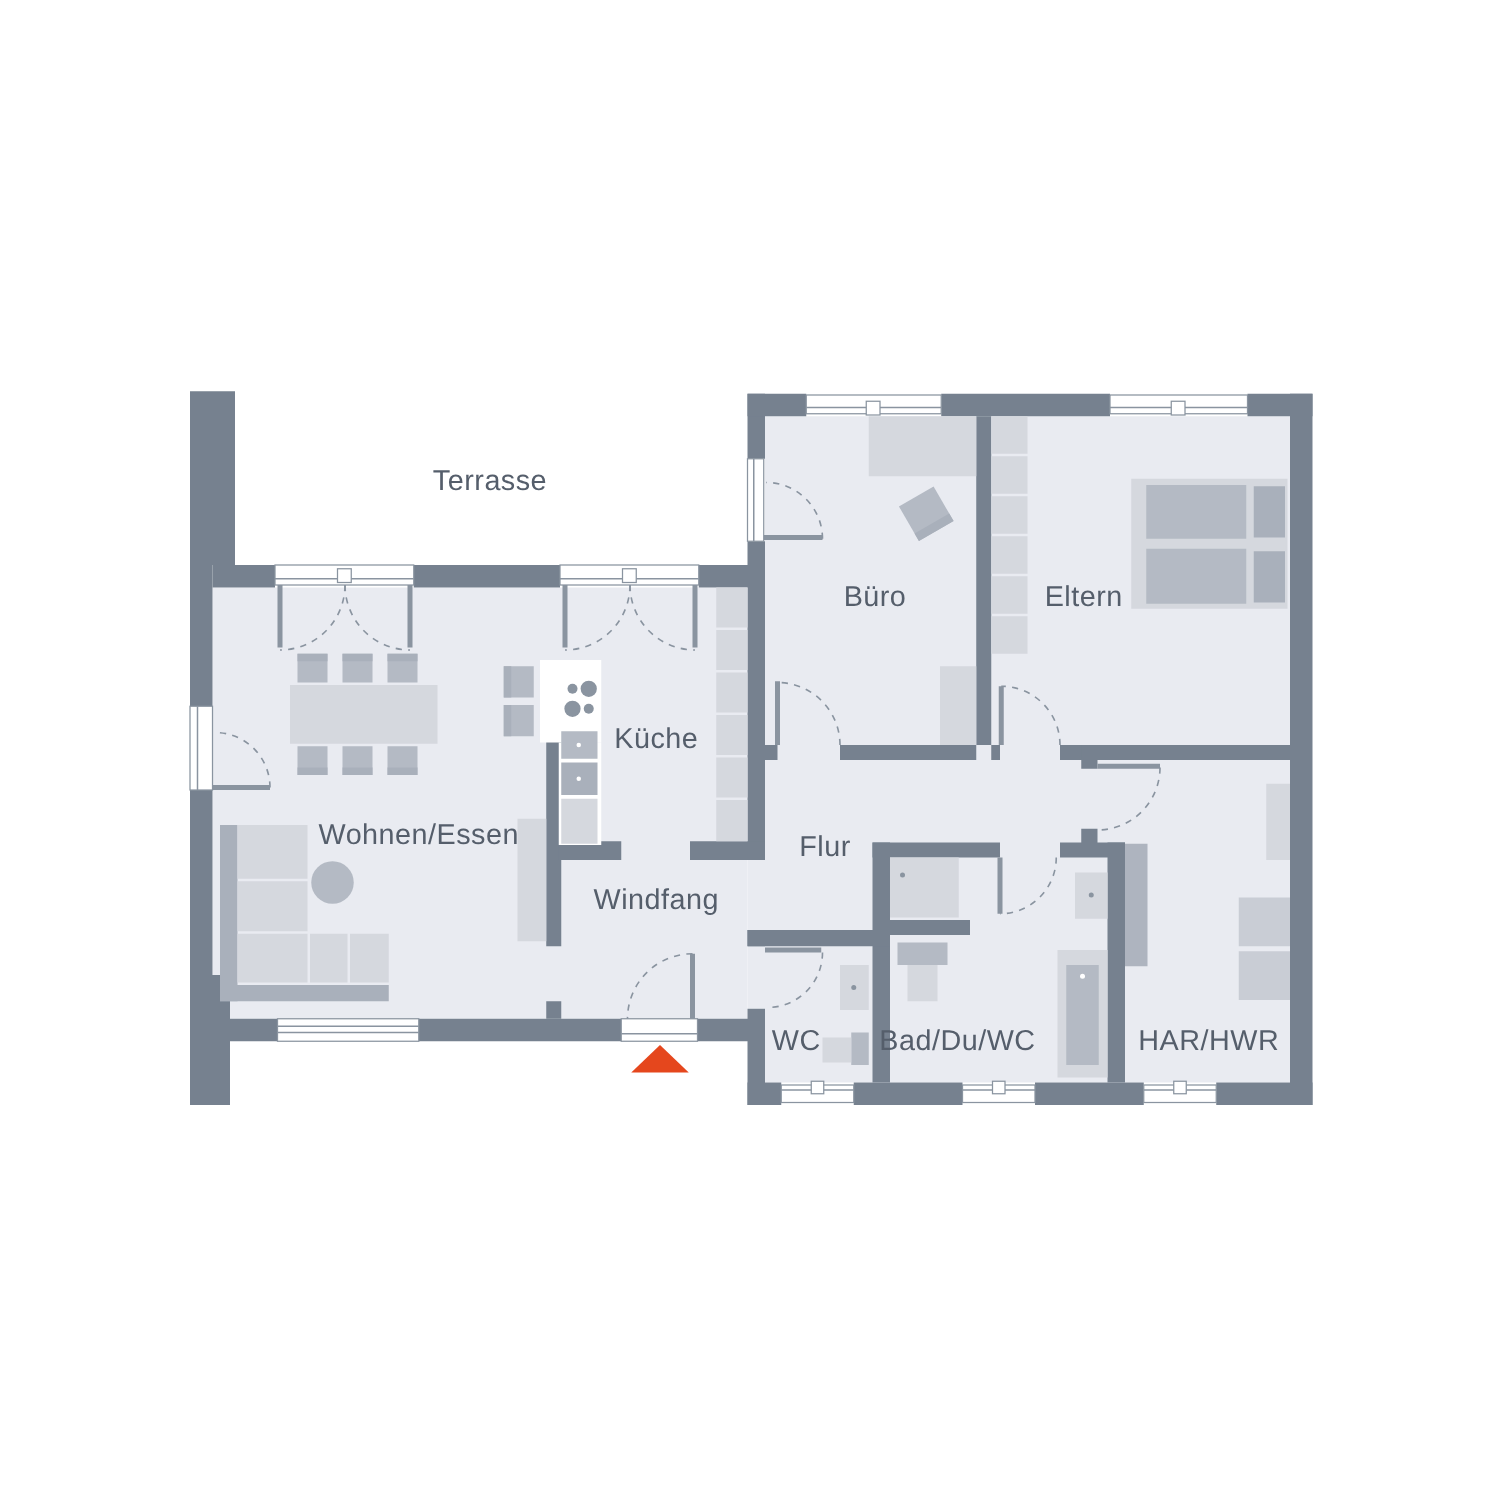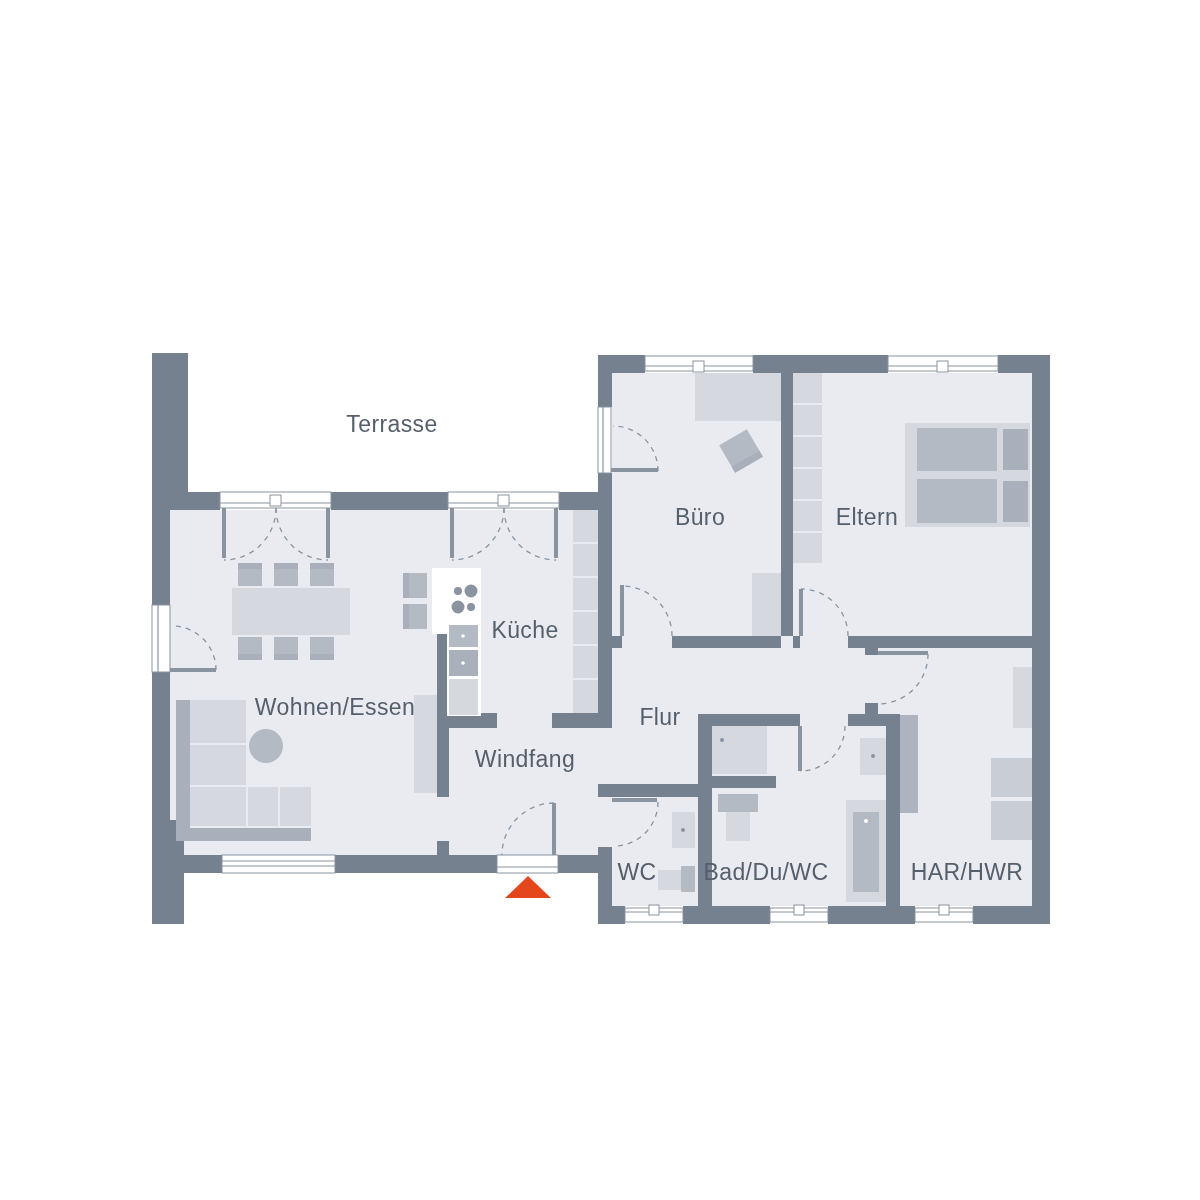--- a/index.html
+++ b/index.html
@@ -1,17 +1,17 @@
 <!DOCTYPE html>
 <html style="--wall: #76818F; --floor: #E9EBF1; --furniture-light: #D5D8DE; --furniture-medium: #B4BAC4; --furniture-dark: #A9B0BB; --appliance: #C9CDD5; --chase: #AEB4BF; --frame-line: #8A94A0; --background: #FFFFFF; --entrance-accent: #E5471D; --label-text: #555E6B;"><head>
 <meta charset="utf-8">
 <style>
   html,body{margin:0;padding:0;background:#fff;}
   .page{position:relative;width:1200px;height:980px;background:var(--background,#fff);
-        font-family:"Liberation Sans",sans-serif;margin-top:40px;}
+        font-family:"Liberation Sans",sans-serif;}
   svg{display:block}
   .wall{fill:var(--wall)}
   .floor{fill:var(--floor)}
   .furn{fill:var(--furniture-light)}
   .furn-med{fill:var(--furniture-medium)}
   .furn-dark{fill:var(--furniture-dark)}
   .appl{fill:var(--appliance)}
   .chase{fill:var(--chase)}
   .win{fill:var(--background);stroke:var(--frame-line);stroke-width:1}
   .wline{stroke:var(--frame-line);stroke-width:1.2;fill:none}

